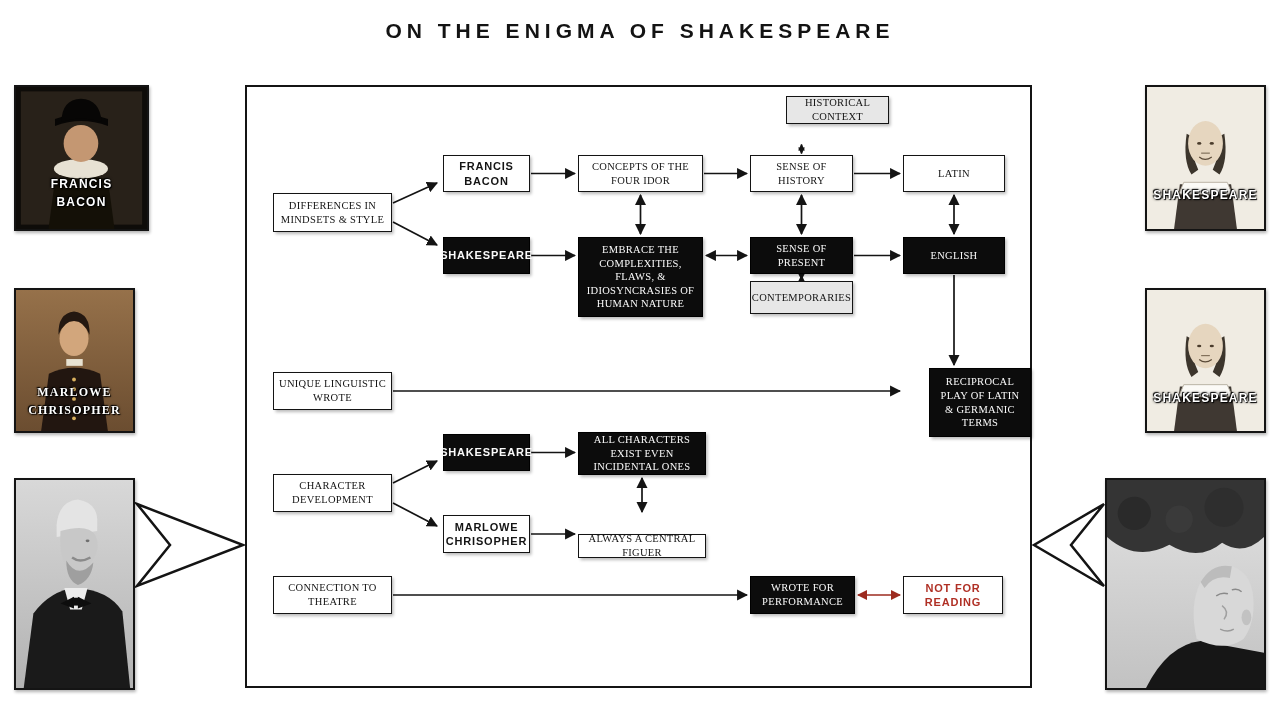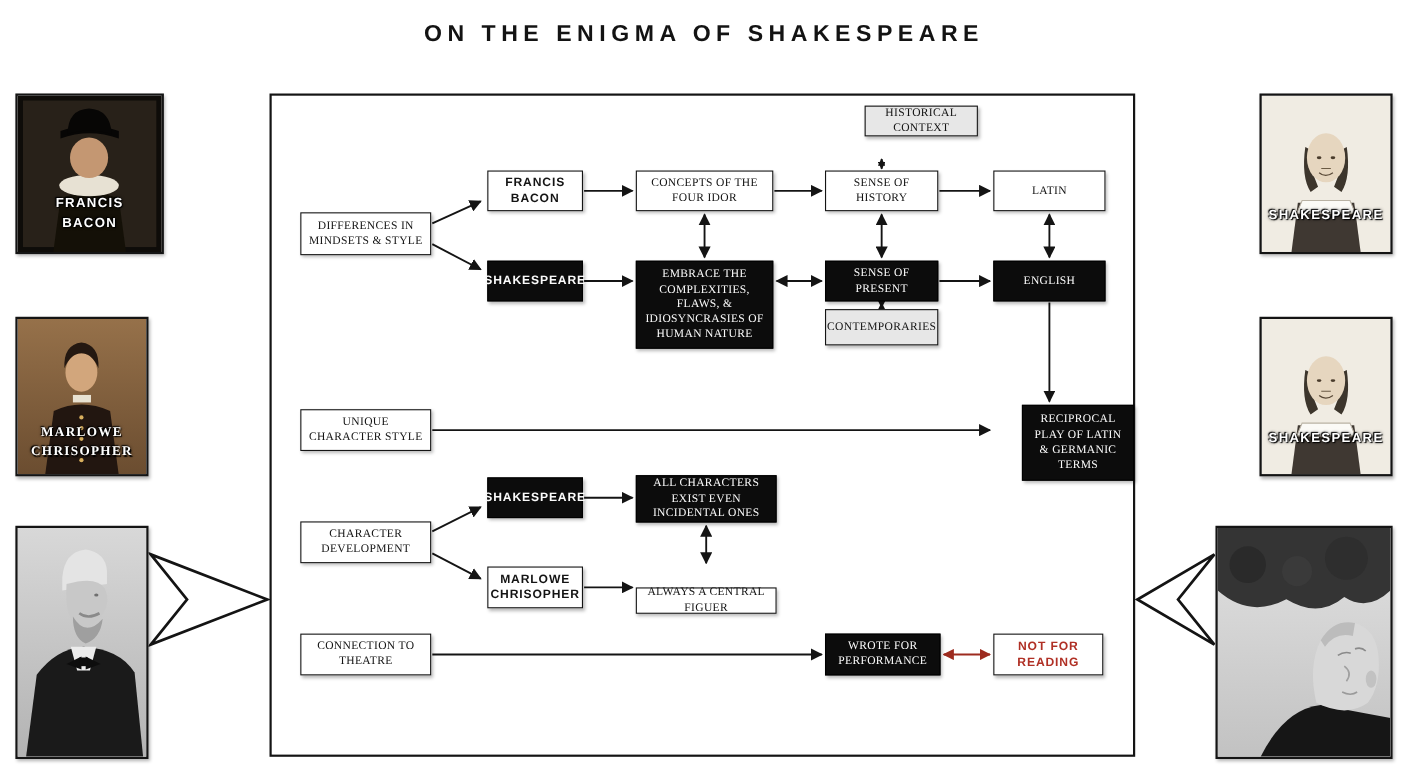--- a/index.html
+++ b/index.html
@@ -114,21 +114,21 @@
   <div class="node display" style="left:443px;top:155px;width:87px;height:37px;">FRANCIS BACON</div>
   <div class="node" style="left:578px;top:155px;width:125px;height:37px;">CONCEPTS OF THE FOUR IDOR</div>
   <div class="node" style="left:750px;top:155px;width:103px;height:37px;">SENSE OF HISTORY</div>
   <div class="node" style="left:903px;top:155px;width:102px;height:37px;">LATIN</div>
   <div class="node" style="left:273px;top:193px;width:119px;height:39px;">DIFFERENCES IN MINDSETS &amp; STYLE</div>
   <div class="node black display" style="left:443px;top:237px;width:87px;height:37px;">SHAKESPEARE</div>
   <div class="node black" style="left:578px;top:237px;width:125px;height:80px;">EMBRACE THE COMPLEXITIES, FLAWS, &amp; IDIOSYNCRASIES OF HUMAN NATURE</div>
   <div class="node black" style="left:750px;top:237px;width:103px;height:37px;">SENSE OF PRESENT</div>
   <div class="node black" style="left:903px;top:237px;width:102px;height:37px;">ENGLISH</div>
   <div class="node gray" style="left:750px;top:281px;width:103px;height:33px;">CONTEMPORARIES</div>
-  <div class="node" style="left:273px;top:372px;width:119px;height:38px;">UNIQUE CHARACTER STYLE</div>
+  <div class="node" style="left:273px;top:372px;width:119px;height:38px;">UNIQUE LINGUISTIC WROTE</div>
   <div class="node black" style="left:929px;top:368px;width:102px;height:69px;">RECIPROCAL PLAY OF LATIN &amp; GERMANIC TERMS</div>
   <div class="node black display" style="left:443px;top:434px;width:87px;height:37px;">SHAKESPEARE</div>
   <div class="node black" style="left:578px;top:432px;width:128px;height:43px;">ALL CHARACTERS EXIST EVEN INCIDENTAL ONES</div>
   <div class="node" style="left:273px;top:474px;width:119px;height:38px;">CHARACTER DEVELOPMENT</div>
   <div class="node display" style="left:443px;top:515px;width:87px;height:38px;">MARLOWE CHRISOPHER</div>
   <div class="node" style="left:578px;top:534px;width:128px;height:24px;">ALWAYS A CENTRAL FIGUER</div>
   <div class="node" style="left:273px;top:576px;width:119px;height:38px;">CONNECTION TO THEATRE</div>
   <div class="node black" style="left:750px;top:576px;width:105px;height:38px;">WROTE FOR PERFORMANCE</div>
   <div class="node display red-text" style="left:903px;top:576px;width:100px;height:38px;">NOT FOR READING</div>
 

